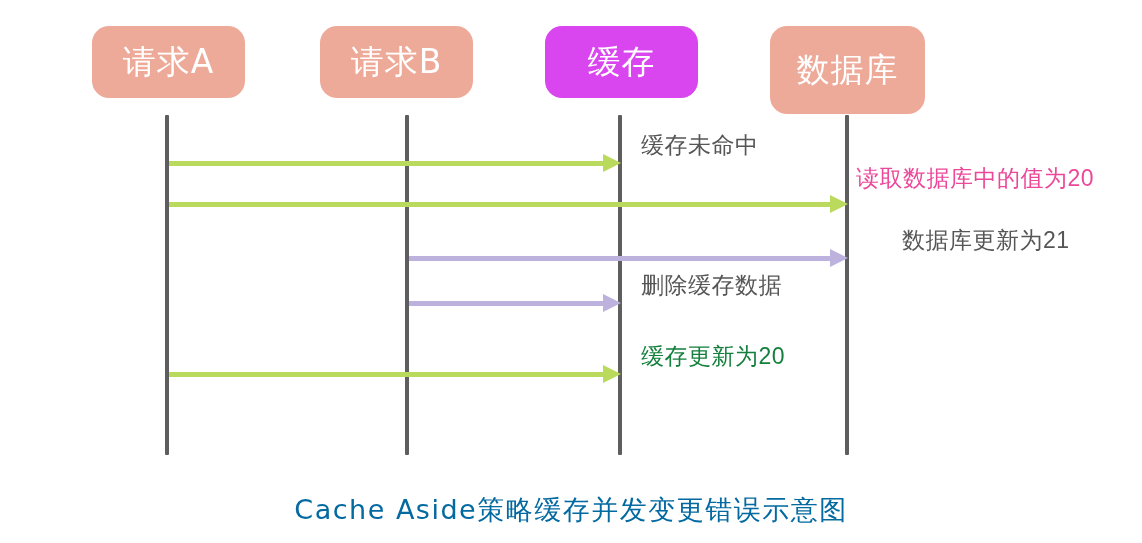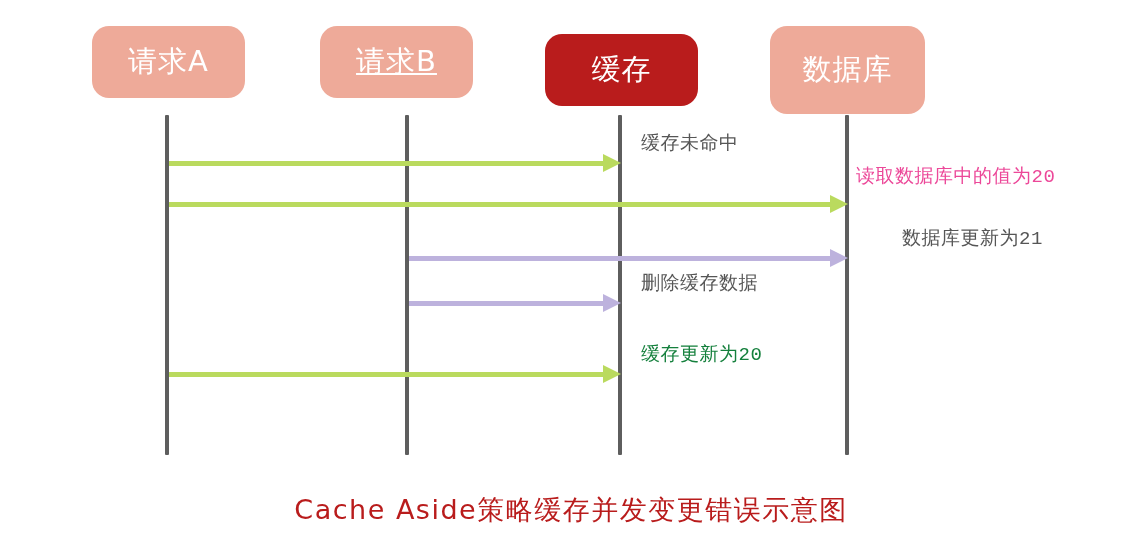--- a/index.html
+++ b/index.html
@@ -18,21 +18,21 @@
     background: #ffffff;
     overflow: hidden;
   }
   .lifeline-head {
     position: absolute;
     display: flex;
     align-items: center;
     justify-content: center;
     border-radius: 17px;
     color: #ffffff;
-    font-size: 29px;
+    font-size: 33px;
     letter-spacing: 1px;
     font-family: "DejaVu Sans", sans-serif;
     user-select: none;
   }
   .lifeline-bar {
     position: absolute;
     width: 4px;
     background: #5e5e5e;
     border-radius: 1px;
   }
@@ -44,22 +44,22 @@
   .msg-head {
     position: absolute;
     width: 0;
     height: 0;
     border-top: 9px solid transparent;
     border-bottom: 9px solid transparent;
   }
   .msg-label {
     position: absolute;
     color: #565656;
-    font-size: 19px;
-    font-family: Liberation Mono, monospace;
+    font-size: 23px;
+    font-family: Liberation Sans, sans-serif;
     white-space: nowrap;
     letter-spacing: 0.5px;
     user-select: none;
   }
   .caption {
     position: absolute;
     width: 100%;
     text-align: center;
     color: #d2d2d2;
     font-size: 27px;
@@ -69,22 +69,22 @@
     user-select: none;
   }
 </style>
 </head>
 <body>
 
 <div id="canvas">
 
   <div id="participants-layer">
       <div class="lifeline-head" style="left: 92px; top: 26px; width: 153px; height: 72px; background: rgb(238, 170, 153); color: rgb(255, 255, 255);">请求A</div>
-      <div class="lifeline-head" style="left: 320px; top: 26px; width: 153px; height: 72px; background: rgb(238, 170, 153); color: rgb(255, 255, 255); text-decoration: underline;">请求B</div>
-      <div class="lifeline-head" style="left: 545px; top: 34px; width: 153px; height: 72px; background: #b91c1c; color: rgb(255, 255, 255);">缓存</div>
+      <div class="lifeline-head" style="left: 320px; top: 26px; width: 153px; height: 72px; background: rgb(238, 170, 153); color: rgb(255, 255, 255);">请求B</div>
+      <div class="lifeline-head" style="left: 545px; top: 26px; width: 153px; height: 72px; background: #d946ef; color: rgb(255, 255, 255);">缓存</div>
       <div class="lifeline-head" style="left: 770px; top: 26px; width: 155px; height: 88px; background: rgb(238, 170, 153); color: rgb(255, 255, 255);">数据库</div>
     </div>
   <div id="lifelines-layer">
       <div class="lifeline-bar" style="left: 165px; top: 115px; height: 340px; background: rgb(94, 94, 94);"></div>
       <div class="lifeline-bar" style="left: 405px; top: 115px; height: 340px; background: rgb(94, 94, 94);"></div>
       <div class="lifeline-bar" style="left: 618px; top: 115px; height: 340px; background: rgb(94, 94, 94);"></div>
       <div class="lifeline-bar" style="left: 845px; top: 115px; height: 340px; background: rgb(94, 94, 94);"></div>
     </div>
   <div id="messages-layer">
       <div class="msg-line" style="left: 169px; top: 161px; width: 436px; background: rgb(186, 218, 94);"></div>
@@ -97,15 +97,15 @@
       <div class="msg-head" style="left: 830px; top: 249px; border-left: 18px solid rgb(189, 178, 221);"></div>
       <div class="msg-label" style="left: 856px; top: 225px; color: rgb(86, 86, 86); margin-left: 46px;">数据库更新为21</div>
       <div class="msg-line" style="left: 409px; top: 301px; width: 196px; background: rgb(189, 178, 221);"></div>
       <div class="msg-head" style="left: 603px; top: 294px; border-left: 18px solid rgb(189, 178, 221);"></div>
       <div class="msg-label" style="left: 641px; top: 270px; color: rgb(86, 86, 86);">删除缓存数据</div>
       <div class="msg-line" style="left: 169px; top: 372px; width: 436px; background: rgb(186, 218, 94);"></div>
       <div class="msg-head" style="left: 603px; top: 365px; border-left: 18px solid rgb(186, 218, 94);"></div>
       <div class="msg-label" style="left: 641px; top: 341px; color: #15803d;">缓存更新为20</div>
     </div>
 
-  <div class="caption" id="diagram-caption" style="top: 492px; color: #b91c1c;">Cache Aside策略缓存并发变更错误示意图</div>
+  <div class="caption" id="diagram-caption" style="top: 492px; color: #0369a1;">Cache Aside策略缓存并发变更错误示意图</div>
 
 </div>
 
 </body></html>

